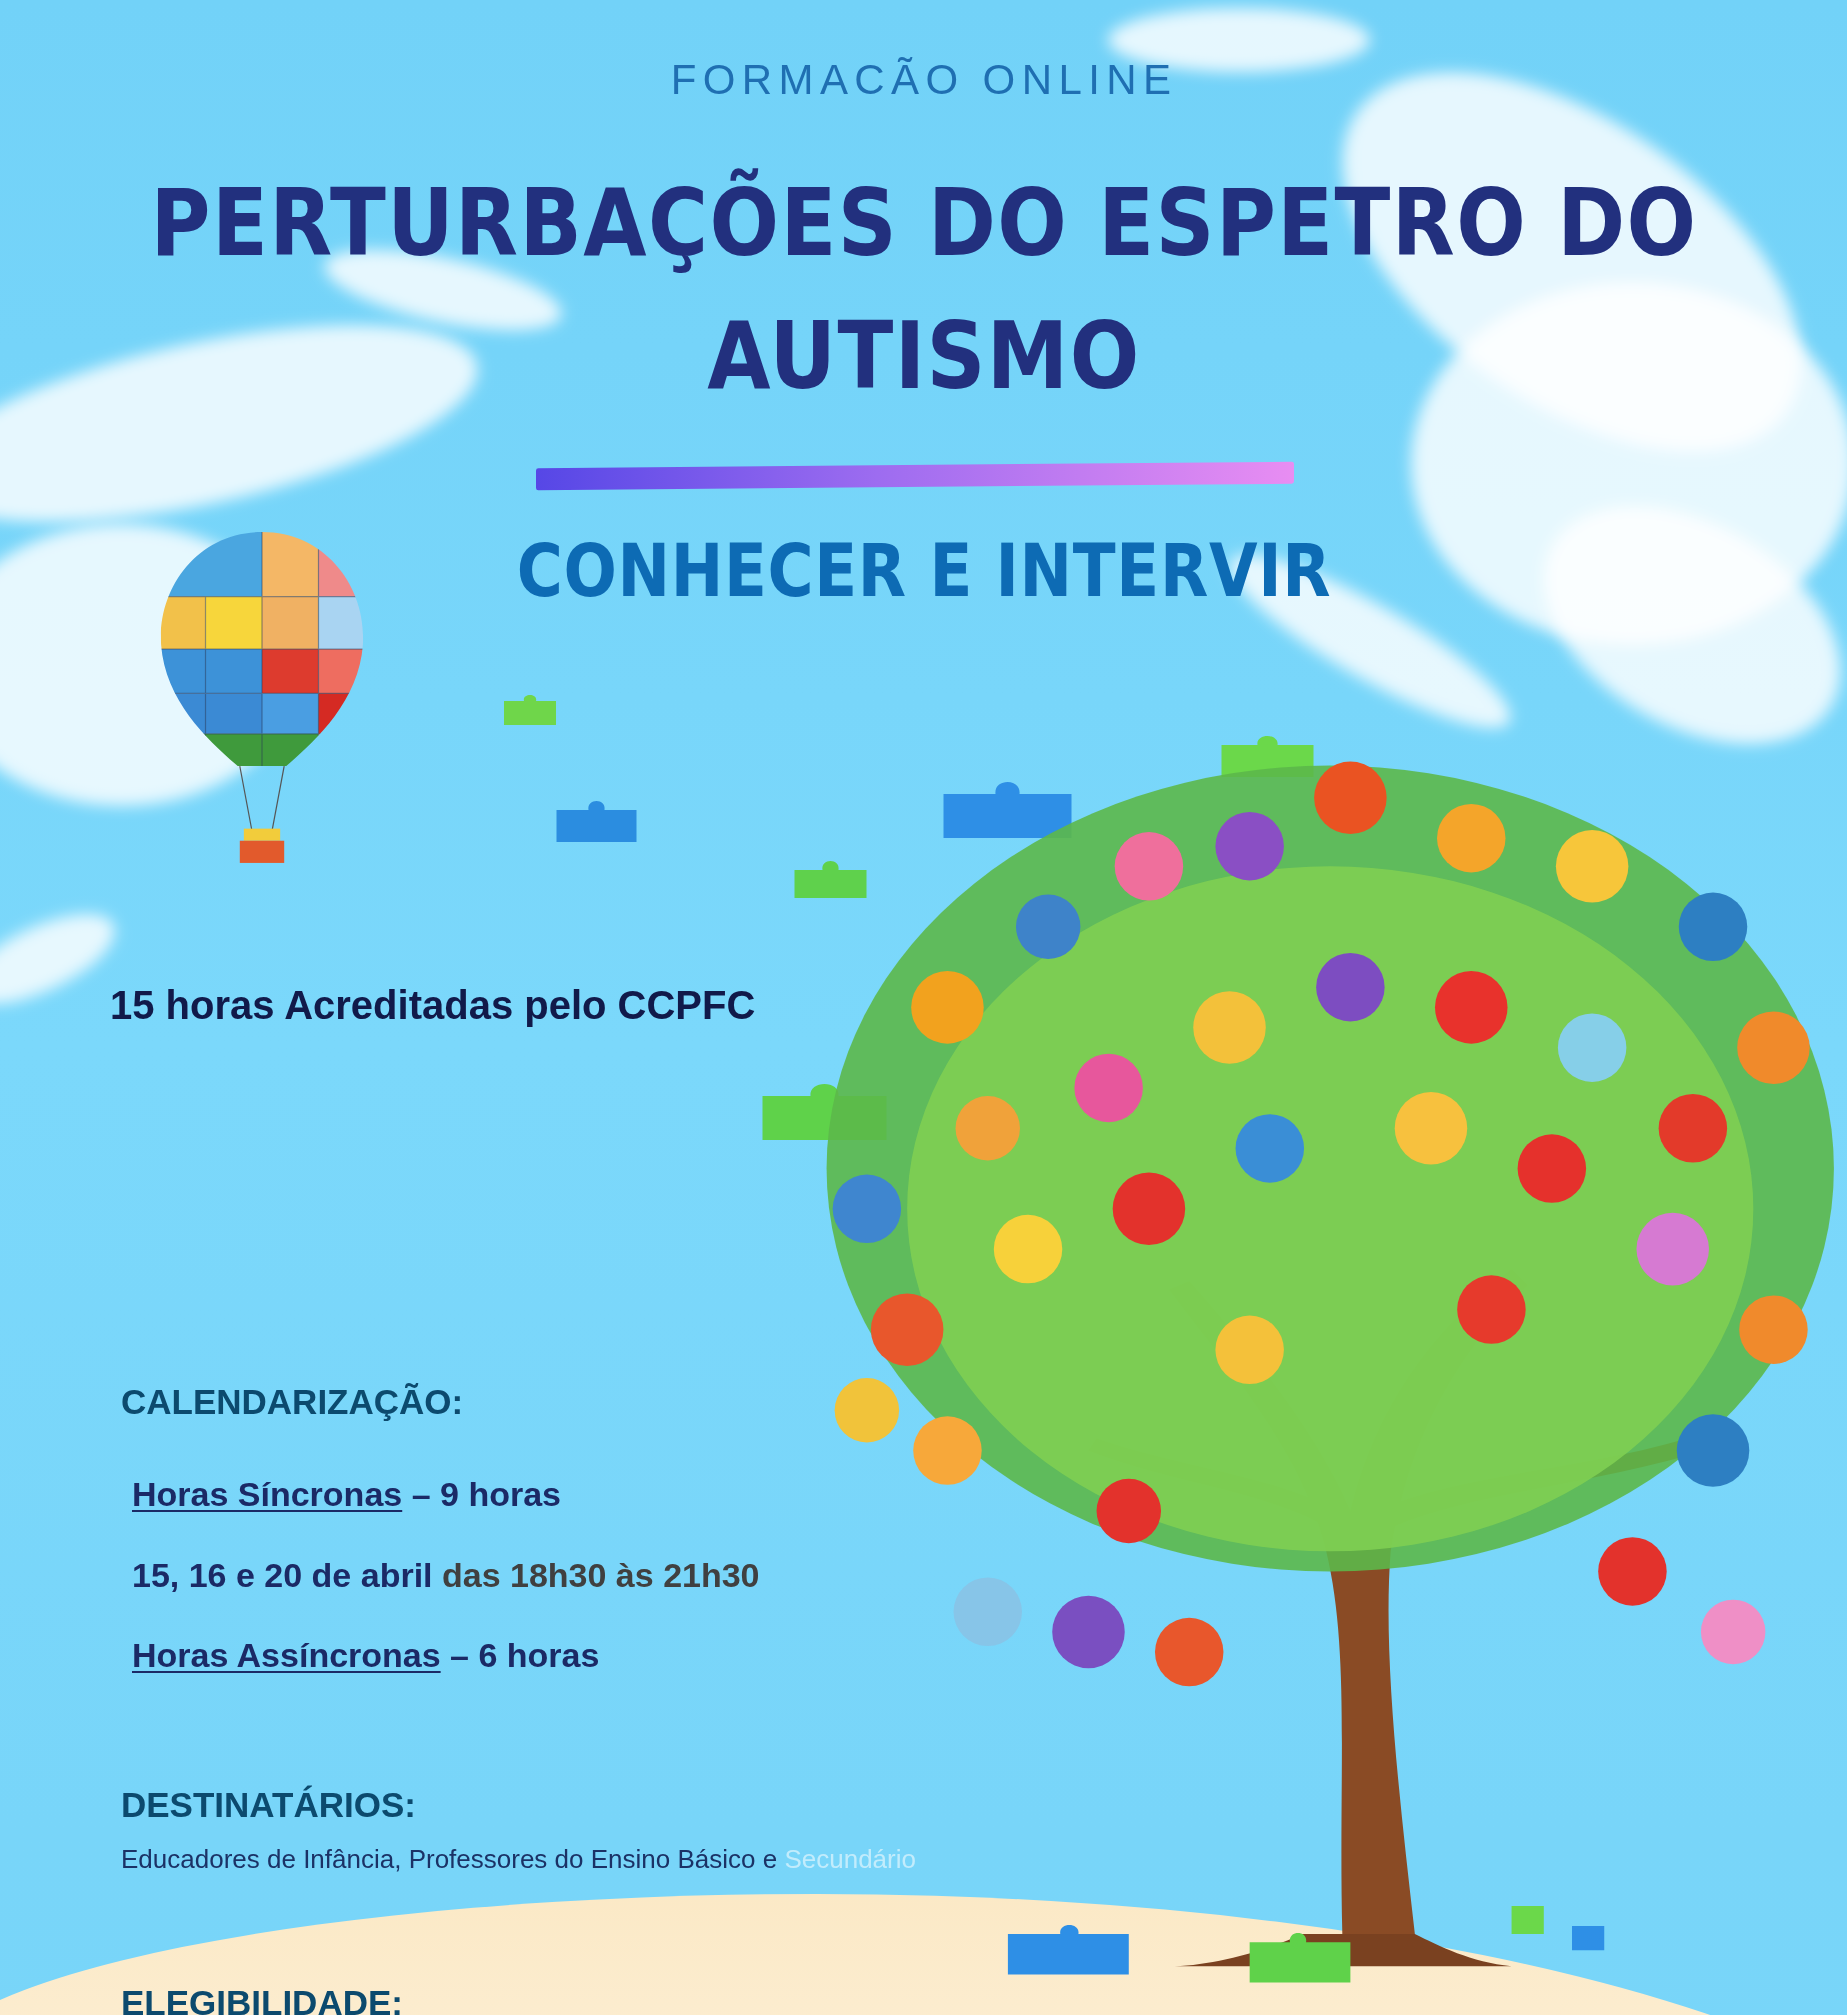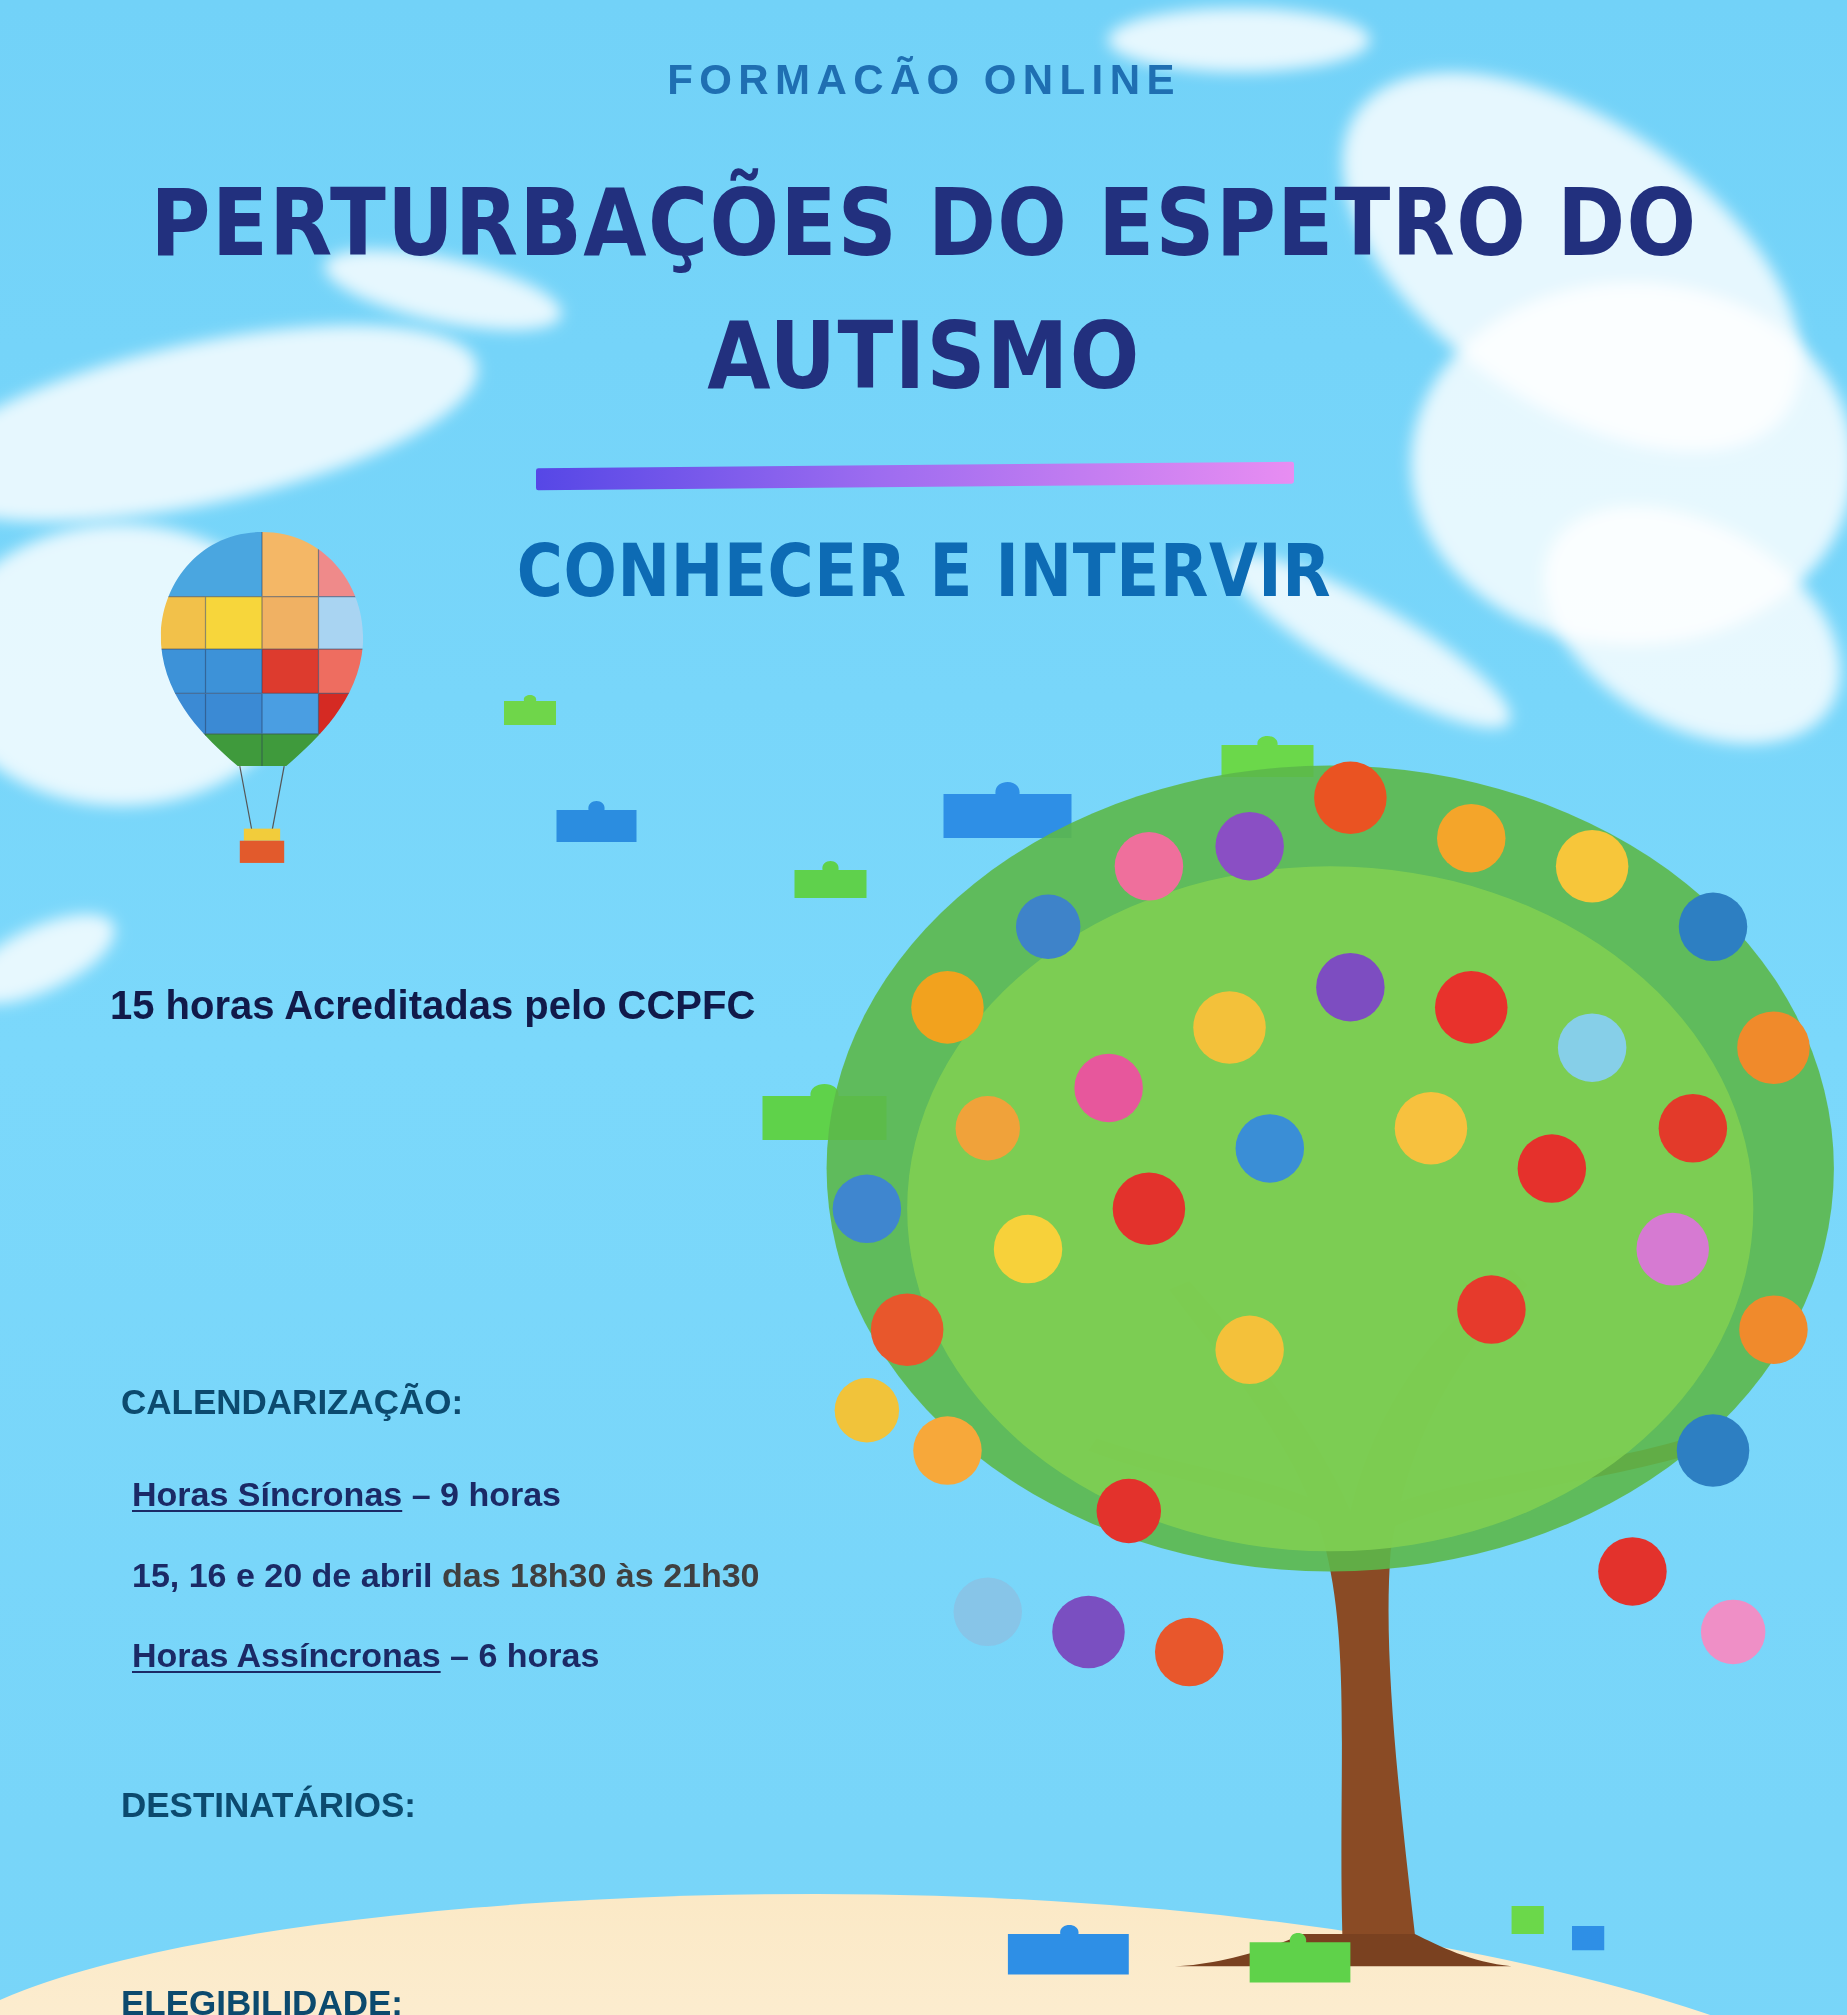--- a/index.html
+++ b/index.html
@@ -17,21 +17,21 @@
       border-radius: 50%; filter: blur(7.3px);
     }
     .sand {
       position: absolute; left: -81px; top: 1894px; width: 2096px; height: 846px;
       background: linear-gradient(180deg, #fbe9c6 0%, #fdf0d8 30%, #fef6ea 60%, #fdf7ee 100%);
       border-top-left-radius: 60% 30%;
       border-top-right-radius: 80% 60%;
     }
     .top-label {
       position: absolute; top: 56px; left: 0; width: 1848px; text-align: center;
-      font-size: 42px; letter-spacing: 6.4px; color: #1f6fb2; font-weight: 700;
+      font-size: 42px; letter-spacing: 6.4px; color: #1f6fb2; font-weight: 400;
     }
     .title {
       position: absolute; top: 157px; left: 0; width: 1848px; text-align: center;
       font-family: "DejaVu Sans", sans-serif; font-weight: 700;
       font-size: 93px; line-height: 133px; color: #22307e; letter-spacing: 1.6px;
       transform: scaleX(0.88);
     }
     .grad-bar {
       position: absolute; top: 465px; left: 536px; width: 758px; height: 22px;
       background: linear-gradient(90deg, #5647e6 0%, #9d6cf0 45%, #e88df2 100%);
@@ -204,16 +204,17 @@
 </div>
 <div class="line" style="top:1556px">
   <b>15, 16 e 20 de abril</b><span class="light"> das 18h30 às 21h30</span>
 </div>
 <div class="line" style="top:1636px">
   <span class="u">Horas Assíncronas</span><b> – 6 horas</b>
 </div>
 
 <div class="section-h" style="top:1785px">DESTINATÁRIOS:</div>
 <div class="dest">
+  <div><span>Educadores de Infância, Professores do Ensino Básico e </span><span class="ghost">Secundário</span></div>
 </div>
 
 <div class="section-h" style="top:1983px">ELEGIBILIDADE:</div>
 
 
 </body></html>

